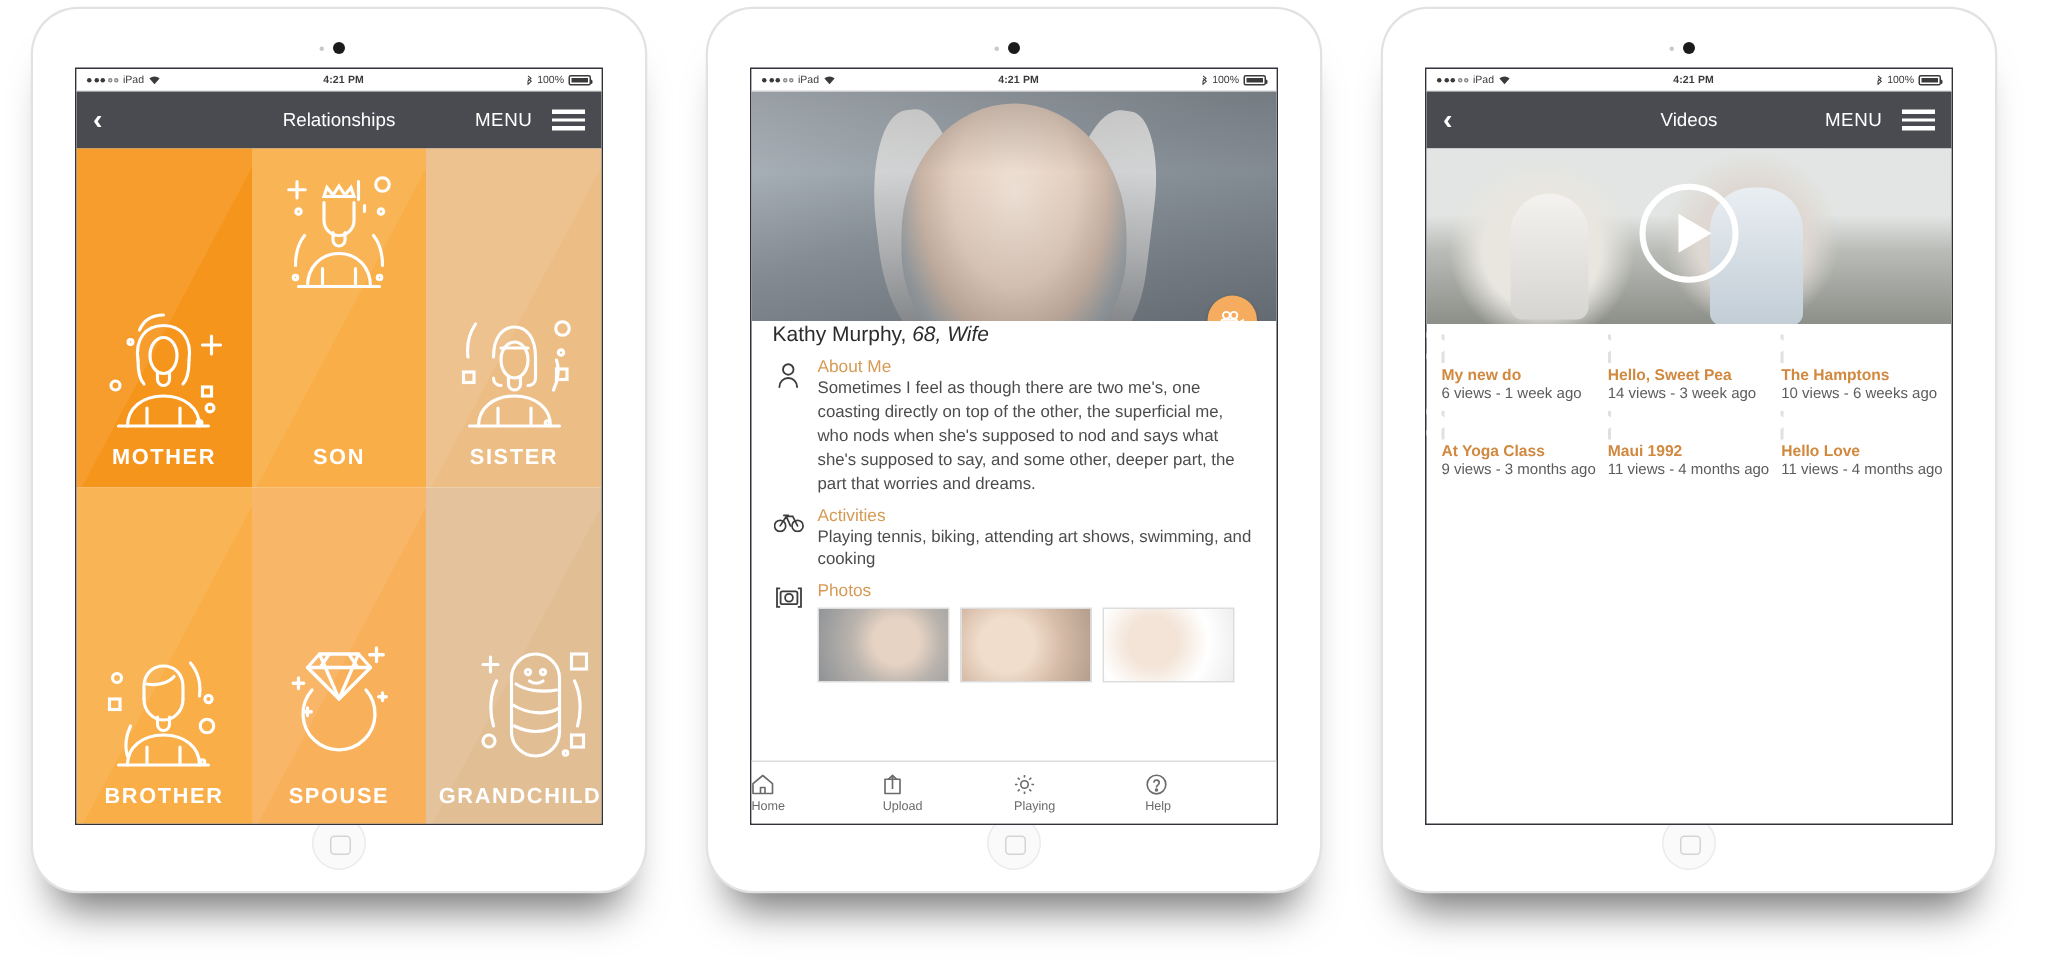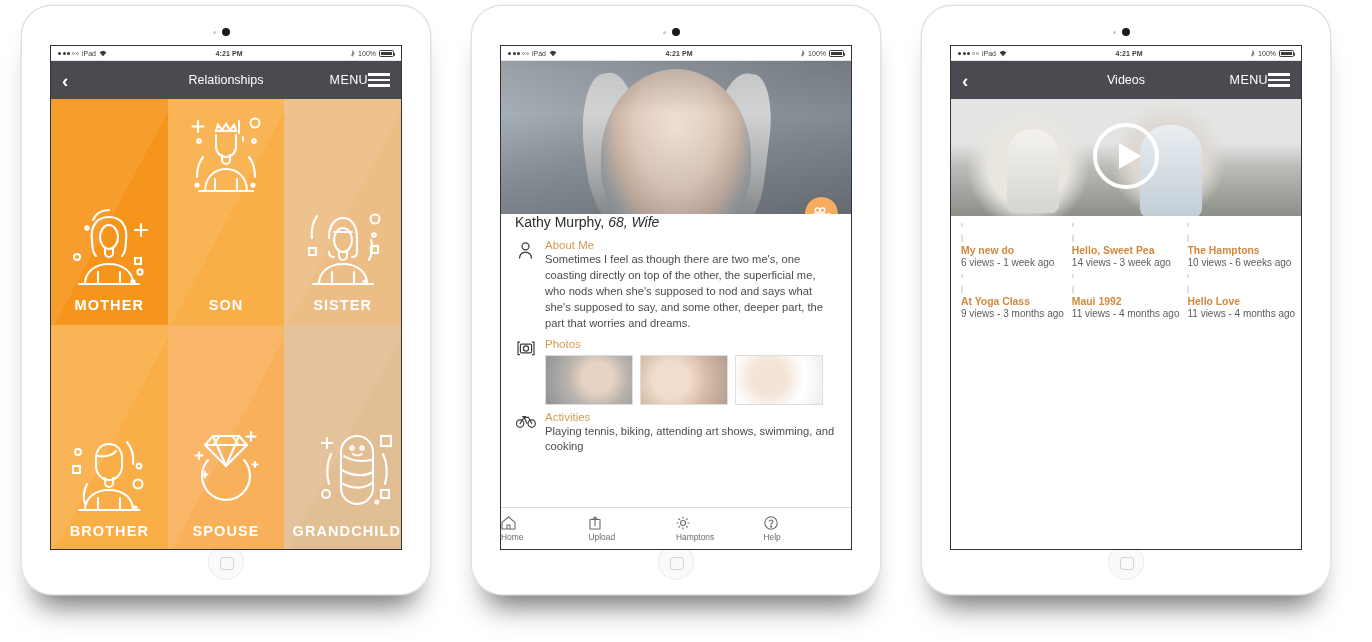--- a/index.html
+++ b/index.html
@@ -76,21 +76,21 @@
   .navbar {
     height: 38px; background: #4a4b51;
     display: flex; align-items: center; padding: 0 11px;
     position: relative; color: #fff;
   }
   .nav-back { font-size: 19px; line-height: 1; font-weight: bold; color: #fff; }
   .nav-title {
     position: absolute; left: 0; right: 0; text-align: center;
     font-size: 12.5px; color: #fff; pointer-events: none;
   }
-  .nav-right { margin-left: auto; display: flex; align-items: center; gap: 0; z-index: 2; }
+  .nav-right { margin-left: auto; display: flex; align-items: center; gap: 13px; z-index: 2; }
   .menu-label { font-size: 12.5px; letter-spacing: .4px; }
   .burger { display: flex; flex-direction: column; gap: 3px; }
   .burger span { display: block; width: 22px; height: 2.4px; background: #fff; }
 
   
   .rel-grid {
     height: 452px; display: grid;
     grid-template-columns: 1fr 1fr 1fr; grid-template-rows: 1fr 1fr;
     position: relative;
   }
@@ -431,49 +431,49 @@
             </svg>
           </span>
           <div class="sec-body">
             <div class="sec-head">About Me</div>
             <div class="sec-text">Sometimes I feel as though there are two me's, one coasting directly on top of the other, the superficial me, who nods when she's supposed to nod and says what she's supposed to say, and some other, deeper part, the part that worries and dreams.</div>
           </div>
         </div>
 
         <div class="sec">
           <span class="sec-icon">
+            <svg width="20" height="14" viewBox="0 0 20 14" fill="none" stroke="#3d3d3d" stroke-width="1.15" stroke-linecap="round">
+              <circle cx="4.1" cy="9.6" r="3.7"></circle>
+                <circle cx="15.7" cy="9.6" r="3.7"></circle>
+              <path d="M4.1 9.6 8.2 3.3h4.3l3.2 6.3M8.2 3.3 11 9.6M6.6 2.6h3"></path>
+            </svg>
+          </span>
+          <div class="sec-body">
+            <div class="sec-head">Activities</div>
+            <div class="sec-text">Playing tennis, biking, attending art shows, swimming, and cooking</div>
+          </div>
+        </div>
+
+        <div class="sec">
+          <span class="sec-icon">
             <svg width="18" height="15" viewBox="0 0 18 15" fill="none" stroke="#3d3d3d" stroke-width="1.2" stroke-linecap="round">
               <path d="M2.6 1.2H1v12.4h1.6M15.4 1.2H17v12.4h-1.6"></path>
               <rect x="3.4" y="3.2" width="11.2" height="8.6" rx="1.2"></rect>
               <circle cx="9" cy="7.5" r="2.6"></circle>
             </svg>
           </span>
           <div class="sec-body">
             <div class="sec-head">Photos</div>
             <div class="photo-row">
               <span class="photo-thumb p1"></span>
               <span class="photo-thumb p2"></span>
               <span class="photo-thumb p3"></span>
             </div>
           </div>
         </div>
-
-        <div class="sec">
-          <span class="sec-icon">
-            <svg width="20" height="14" viewBox="0 0 20 14" fill="none" stroke="#3d3d3d" stroke-width="1.15" stroke-linecap="round">
-              <circle cx="4.1" cy="9.6" r="3.7"></circle>
-                <circle cx="15.7" cy="9.6" r="3.7"></circle>
-              <path d="M4.1 9.6 8.2 3.3h4.3l3.2 6.3M8.2 3.3 11 9.6M6.6 2.6h3"></path>
-            </svg>
-          </span>
-          <div class="sec-body">
-            <div class="sec-head">Activities</div>
-            <div class="sec-text">Playing tennis, biking, attending art shows, swimming, and cooking</div>
-          </div>
-        </div>
       </div>
 
       <div class="tabbar">
         <span class="tab-item">
           <svg width="15" height="14" viewBox="0 0 15 14" fill="none" stroke="#6b6b6b" stroke-width="1.1" stroke-linejoin="round">
             <path d="M1 6.4 7.5 1 14 6.4V13H1z"></path>
               <path d="M6 13V9h3v4"></path>
           </svg>
           <span>Home</span>
         </span>
@@ -482,21 +482,21 @@
             <rect x="1" y="3.5" width="10" height="9.5"></rect>
               <path d="M6 10V1M3.2 3.6 6 .9l2.8 2.7"></path>
           </svg>
           <span>Upload</span>
         </span>
         <span class="tab-item">
           <svg width="14" height="14" viewBox="0 0 14 14" fill="none" stroke="#6b6b6b" stroke-width="1.1">
             <circle cx="7" cy="7" r="2.5"></circle>
             <path d="M7 .6v1.8M7 11.6v1.8M.6 7h1.8M11.6 7h1.8M2.5 2.5l1.3 1.3M10.2 10.2l1.3 1.3M11.5 2.5l-1.3 1.3M3.8 10.2l-1.3 1.3"></path>
           </svg>
-          <span>Hamptons</span>
+          <span>Playing</span>
         </span>
         <span class="tab-item">
           <svg width="14" height="14" viewBox="0 0 14 14" fill="none" stroke="#6b6b6b" stroke-width="1.1" stroke-linecap="round">
             <circle cx="7" cy="7" r="6.2"></circle>
             <path d="M5.3 5.3A1.8 1.8 0 0 1 8.8 6c0 1.2-1.8 1.5-1.8 2.6"></path>
               <circle cx="7" cy="10.6" r=".6" fill="#6b6b6b"></circle>
           </svg>
           <span>Help</span>
         </span>
       </div>

